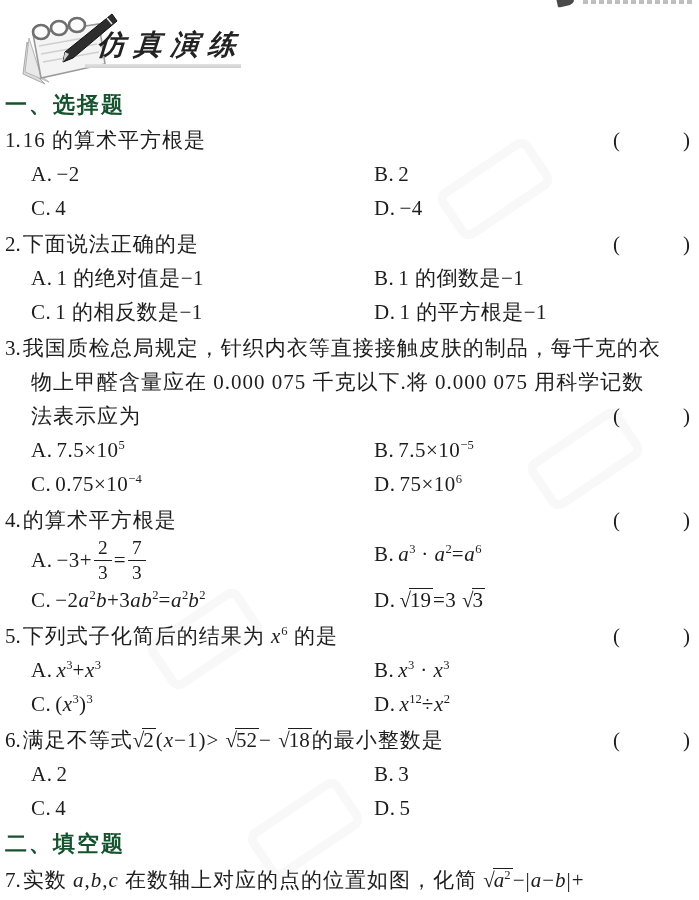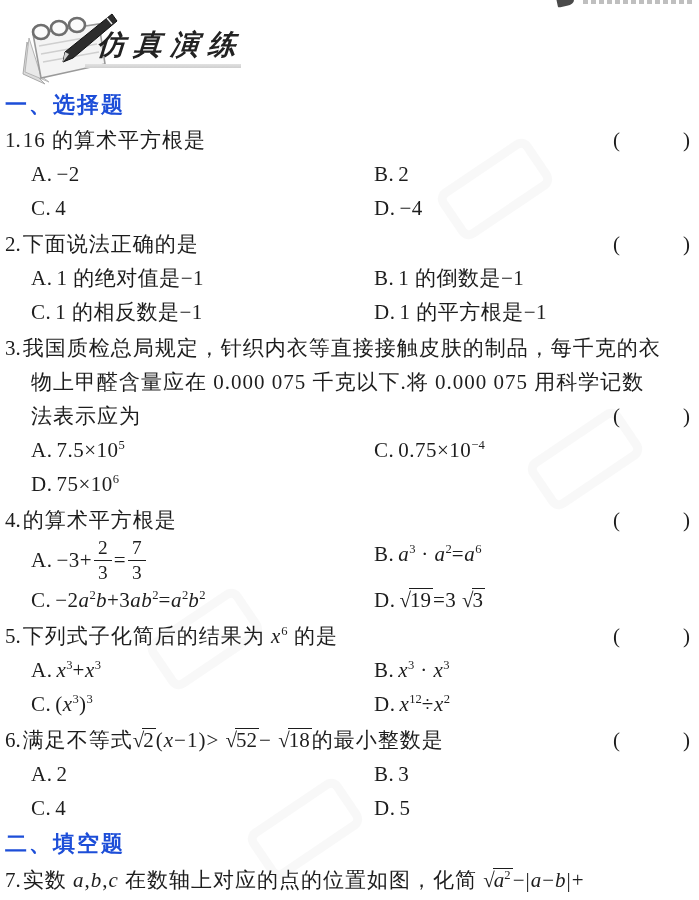--- a/index.html
+++ b/index.html
@@ -22,21 +22,21 @@
 
   
   .header { position:relative; height:86px; }
   .icon-wrap { position:absolute; left:10px; top:12px; }
   .title { position:absolute; left:92px; top:26px; font-size:28px; font-weight:bold; font-style:italic;
            letter-spacing:9px; color:#222; transform:skewX(-4deg); }
   .title-underline { position:absolute; left:80px; top:64px; width:156px; height:4px;
            background:linear-gradient(#e2e2e2,#cfcfcf); }
 
   
-  h2.sec { font-size:22px; font-weight:bold; letter-spacing:2px; color:#1d4ed8;
+  h2.sec { font-size:22px; font-weight:bold; letter-spacing:2px; color:#14532d;
            font-family:"Liberation Sans","DejaVu Sans",sans-serif; margin:4px 0 3px 0; }
   h2.sec.second { }
 
   
   .question { font-size:21px; line-height:34px; margin-bottom:2px; }
   .stem-row { position:relative; letter-spacing:1px; }
   .stem-row.cont { padding-left:26px; }
   .qnum { letter-spacing:0; margin-right:2px; }
   .parens { position:absolute; right:3px; top:0; letter-spacing:0; }
   .options { display:grid; grid-template-columns:343px 1fr; padding-left:26px; }
@@ -115,20 +115,21 @@
           <div class="opt"><span class="opt-label">C.</span><span class="opt-body">1 的相反数是−1</span></div>
           <div class="opt"><span class="opt-label">D.</span><span class="opt-body">1 的平方根是−1</span></div>
         </div>
       </div>
       <div class="question">
         <div class="stem-row"><span class="qnum">3.</span><span class="stem-text">我国质检总局规定，针织内衣等直接接触皮肤的制品，每千克的衣</span></div>
         <div class="stem-row cont"><span class="stem-text">物上甲醛含量应在 0.000 075 千克以下.将 0.000 075 用科学记数</span></div>
         <div class="stem-row cont"><span class="stem-text">法表示应为</span><span class="parens">(　　　)</span></div>
         <div class="options">
           <div class="opt"><span class="opt-label">A.</span><span class="opt-body">7.5×10<span class="msup">5</span></span></div>
+          <div class="opt"><span class="opt-label">B.</span><span class="opt-body">7.5×10<span class="msup">−5</span></span></div>
           <div class="opt"><span class="opt-label">C.</span><span class="opt-body">0.75×10<span class="msup">−4</span></span></div>
           <div class="opt"><span class="opt-label">D.</span><span class="opt-body">75×10<span class="msup">6</span></span></div>
         </div>
       </div>
       <div class="question">
         <div class="stem-row"><span class="qnum">4.</span><span class="stem-text">的算术平方根是</span><span class="parens">(　　　)</span></div>
         <div class="options">
           <div class="opt"><span class="opt-label">A.</span><span class="opt-body">−3+<span class="mfrac"><span class="mnum">2</span><span class="mden">3</span></span>=<span class="mfrac"><span class="mnum">7</span><span class="mden">3</span></span></span></div>
           <div class="opt"><span class="opt-label">B.</span><span class="opt-body"><span class="mi">a</span><span class="msup">3</span> · <span class="mi">a</span><span class="msup">2</span>=<span class="mi">a</span><span class="msup">6</span></span></div>
           <div class="opt"><span class="opt-label">C.</span><span class="opt-body">−2<span class="mi">a</span><span class="msup">2</span><span class="mi">b</span>+3<span class="mi">ab</span><span class="msup">2</span>=<span class="mi">a</span><span class="msup">2</span><span class="mi">b</span><span class="msup">2</span></span></div>

